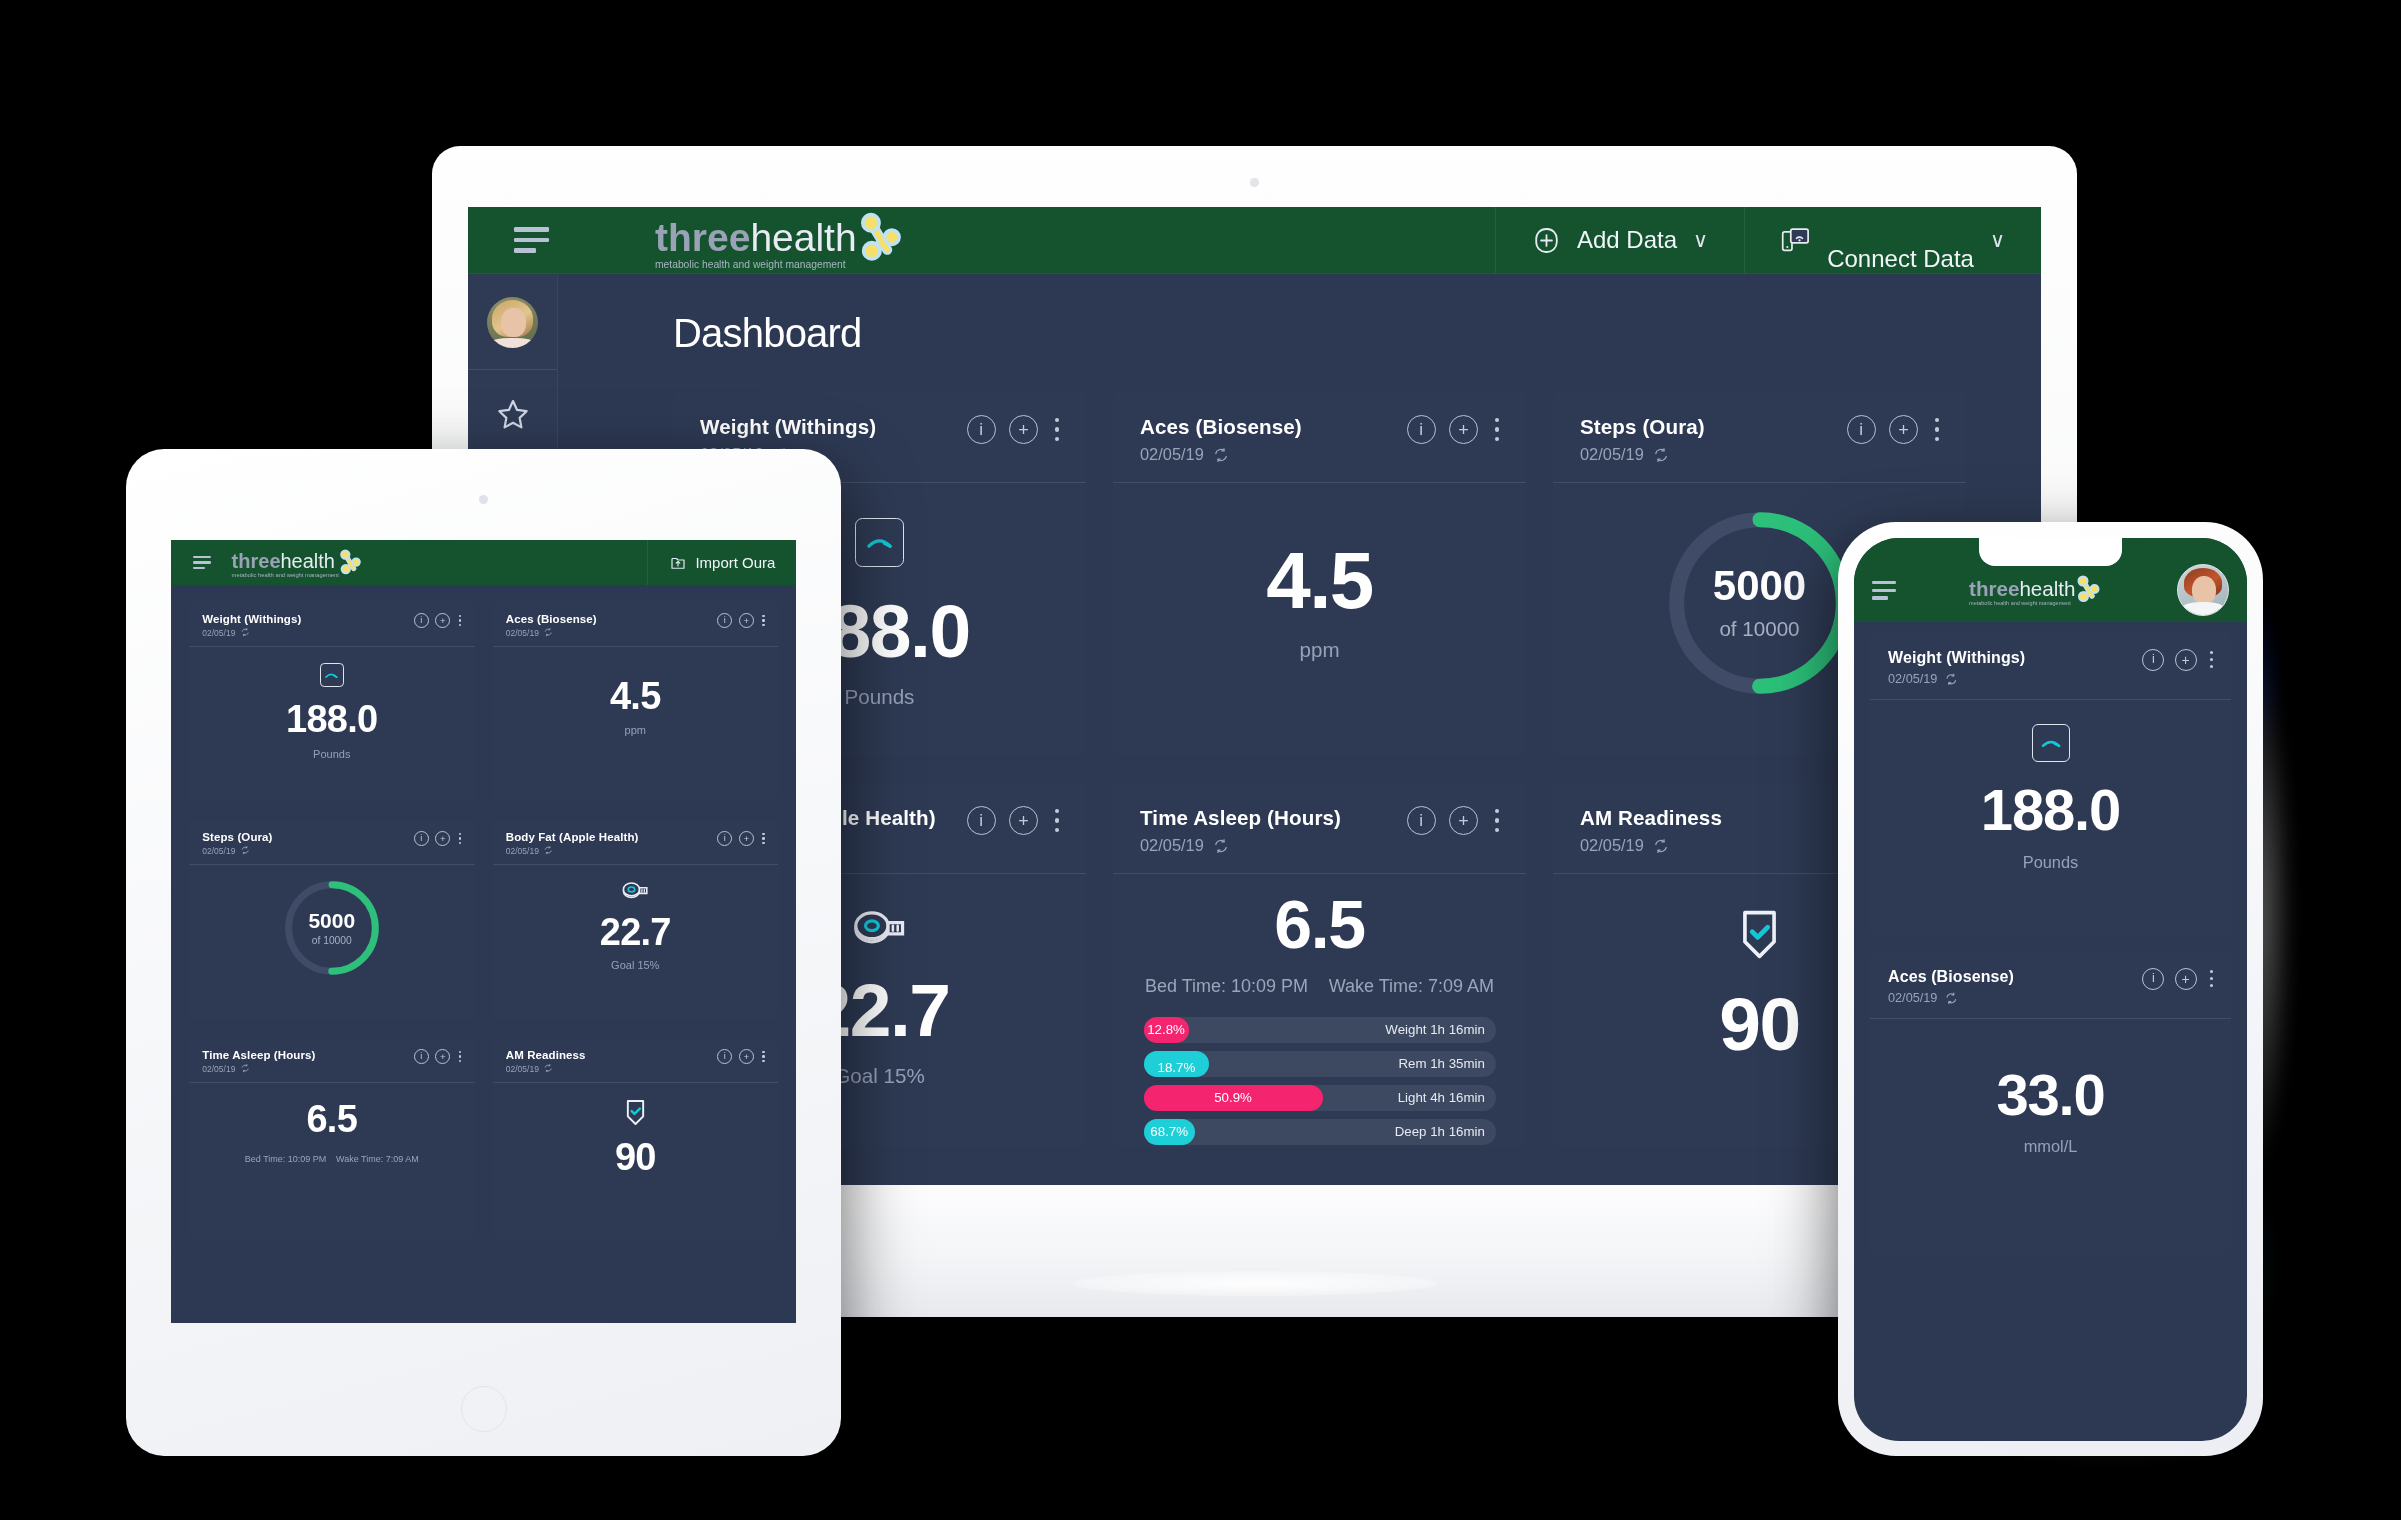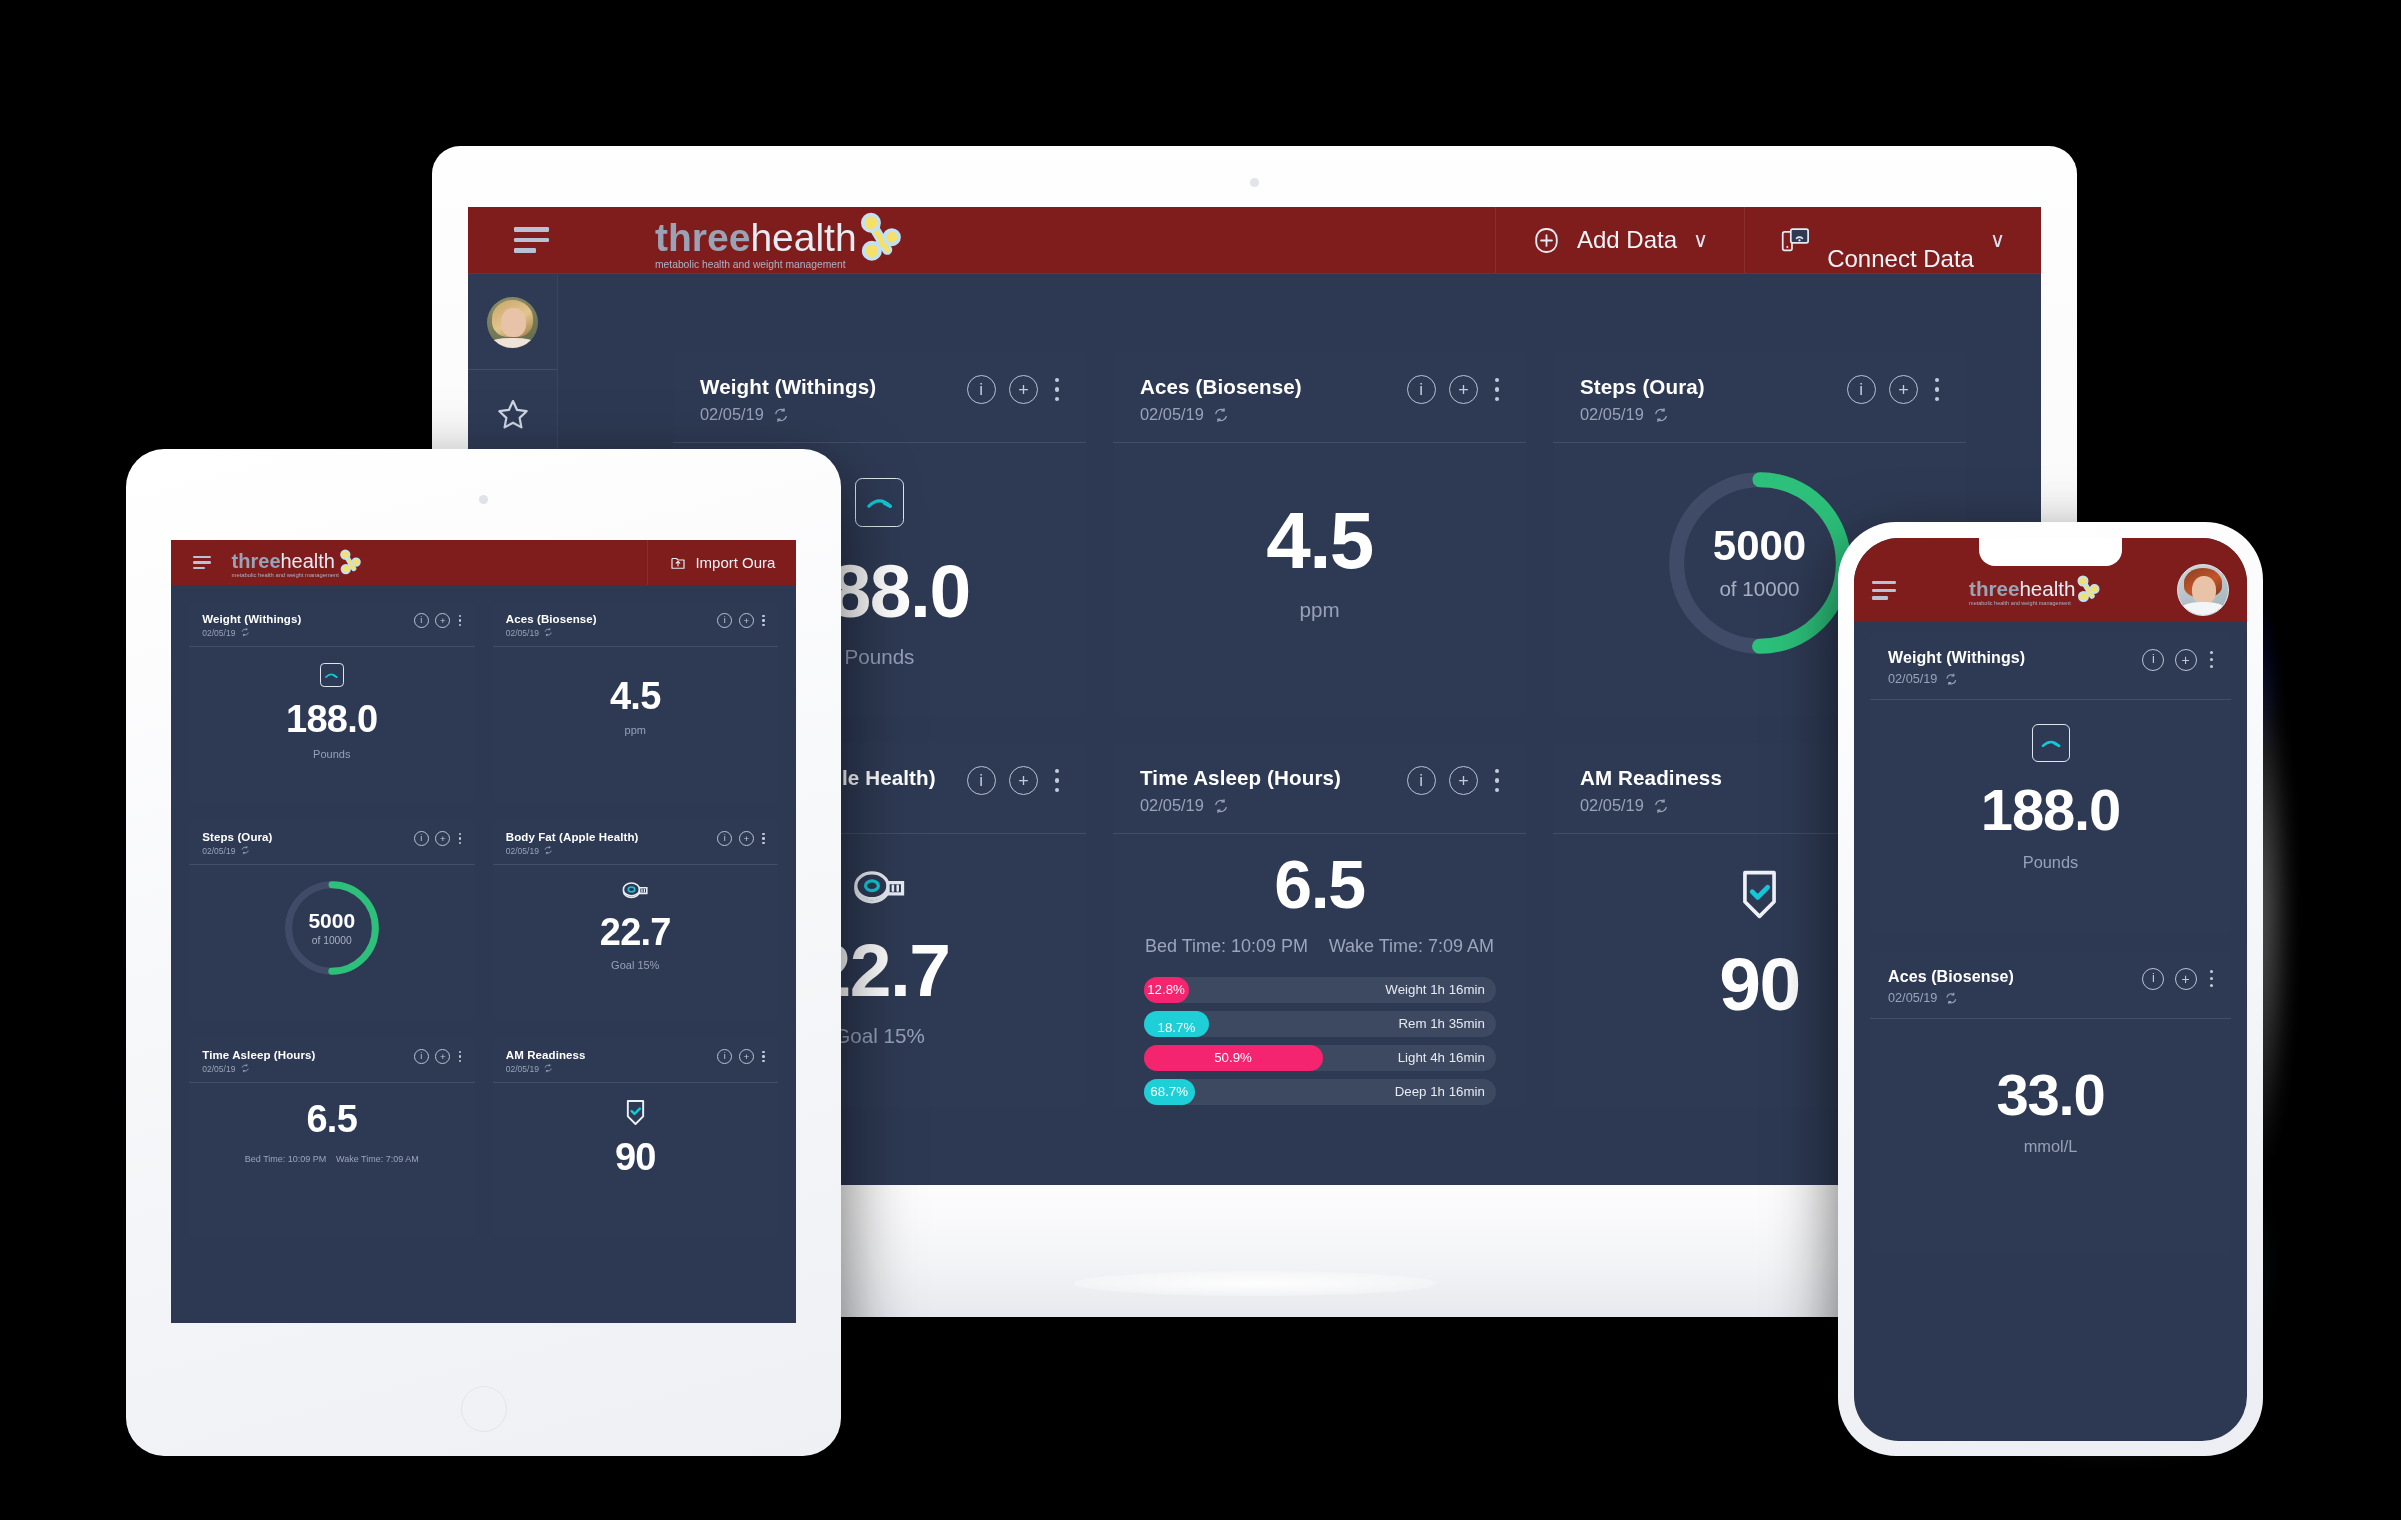--- a/index.html
+++ b/index.html
@@ -7,21 +7,21 @@
   html, body { background: #000; }
   body {
     width: 2401px; height: 1520px;
     position: relative; overflow: hidden;
     font-family: "Liberation Sans", sans-serif;
     -webkit-font-smoothing: antialiased;
   }
 
   
   .app        { background:#2d3953; width:100%; height:100%; position:relative; overflow:hidden; }
-  .appbar     { background:#7f1d1d; display:flex; align-items:center; }
+  .appbar     { background:#14532d; display:flex; align-items:center; }
   .card       { background:#2e3a54; border-radius:6px; overflow:hidden; position:relative; }
   .card-head  { display:flex; align-items:flex-start; justify-content:space-between; }
   .card-title { color:#ffffff; font-weight:600; letter-spacing:0.1px; white-space:nowrap; }
   .card-date  { color:#98a2b8; display:flex; align-items:center; gap:.5em; white-space:nowrap; }
   .card-rule  { height:0.6px; background:rgba(255,255,255,.10); width:100%; }
   .card-body  { display:flex; flex-direction:column; align-items:center; }
   .big        { color:#fff; font-weight:700; line-height:1; letter-spacing:-.02em; }
   .unit       { color:#96a0b6; }
   .hdr-icons  { display:flex; align-items:center; }
 
@@ -189,20 +189,21 @@
       <div style="height:91px;display:flex;align-items:center;justify-content:center;">
         <svg width="38" height="38" viewBox="0 0 24 24">
           <path d="M12 3.2l2.6 5.6 6 .8-4.4 4.2 1.1 6-5.3-2.9-5.3 2.9 1.1-6L3.4 9.6l6-.8z" fill="none" stroke="#cfd6e3" stroke-width="1.4" stroke-linejoin="round"></path>
         </svg>
       </div>
       <div style="height:0.6px;background:rgba(255,255,255,.10);"></div>
       <div style="width:7.3px;height:55px;background:#00c2d4;"></div>
     </div>
 
     <div style="position:absolute;left:90px;top:67px;right:0;bottom:0;padding:39px 42px 0 115px;">
+      <div class="big" style="font-size:40px;font-weight:400;">Dashboard</div>
 
       <div style="display:grid;grid-template-columns:repeat(3,413px);gap:27px 27px;margin-top:39px;">
 
         <div class="card" style="height:364px;">
           <div class="card-head" style="padding:23px 27px 18px;">
             <div>
               <div class="card-title" style="font-size:20.6px;">Weight (Withings)</div>
               <div class="card-date" style="font-size:16.4px;margin-top:6px;">
                 <span>02/05/19</span>
                 <svg width="18" height="18" viewBox="0 0 24 24">

